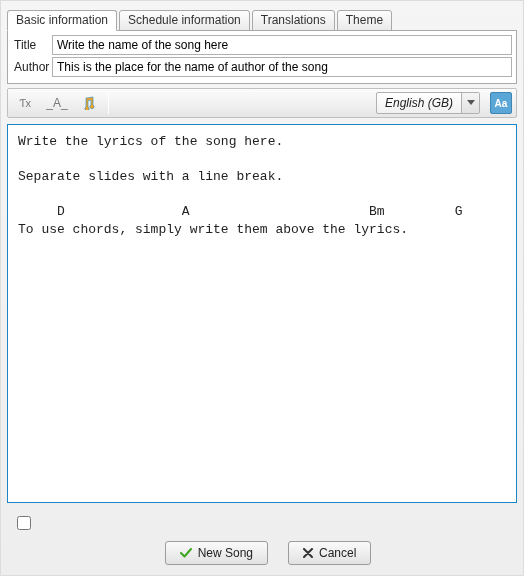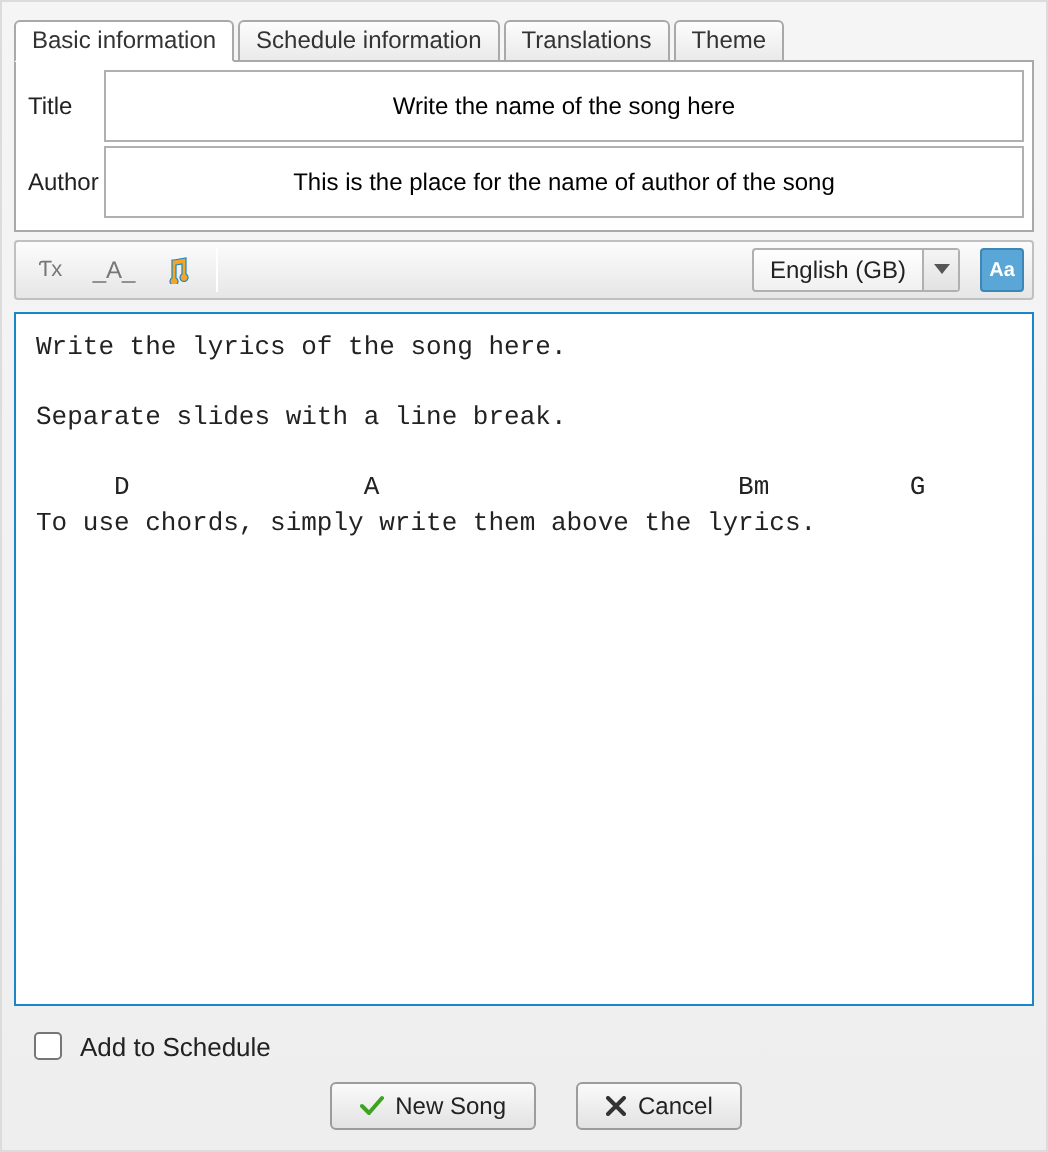--- a/index.html
+++ b/index.html
@@ -55,27 +55,26 @@
     align-items: center;
     margin-bottom: 2px;
   }
   .field-label {
     width: 40px;
     padding: 0 2px;
     font-size: 12px;
   }
   .field-input {
     flex: 1;
-    height: 36px;
+    height: 20px;
     border: 1px solid #b0b0b0;
     padding: 0 4px;
     font-size: 12px;
     font-family: inherit;
     background: #fff;
-    text-align: center;
   }
   
   .toolbar {
     height: 30px;
     margin-top: 4px;
     border: 1px solid #c0c0c0;
     border-radius: 2px;
     background: linear-gradient(#fcfcfc, #e6e6e6);
     display: flex;
     align-items: center;
@@ -96,20 +95,21 @@
     background: #c8c8c8;
     border-right: 1px solid #fff;
   }
   .spacer { flex:1; }
   .lang-combo {
     display: flex; align-items: center;
     border: 1px solid #b0b0b0;
     height: 22px;
     background: linear-gradient(#fff,#f0f0f0);
     border-radius: 2px;
+    font-style: italic;
   }
   .lang-combo span.lbl {
     padding: 0 8px;
     font-size: 12px;
   }
   .lang-combo .dd {
     width:18px; height:100%;
     border-left:1px solid #b0b0b0;
     display:flex;align-items:center;justify-content:center;
     background: linear-gradient(#f4f4f4,#e2e2e2);
@@ -213,21 +213,20 @@
 
   <div class="lyrics">Write the lyrics of the song here.
 
 Separate slides with a line break.
 
      D               A                       Bm         G
 To use chords, simply write them above the lyrics.</div>
 
   <div class="footer-check">
     <input type="checkbox" style="">
-    <span>Add to Schedule</span>
   </div>
 
   <div class="button-row">
     <div class="btn">
       <span class="check">
         <svg width="12" height="12" viewBox="0 0 12 12">
             <path d="M1 6 L4.5 9.5 L11 2" stroke="#3ca41f" stroke-width="2" fill="none" stroke-linecap="round" stroke-linejoin="round"></path>
           </svg>
       </span>
       <span>New Song</span>

